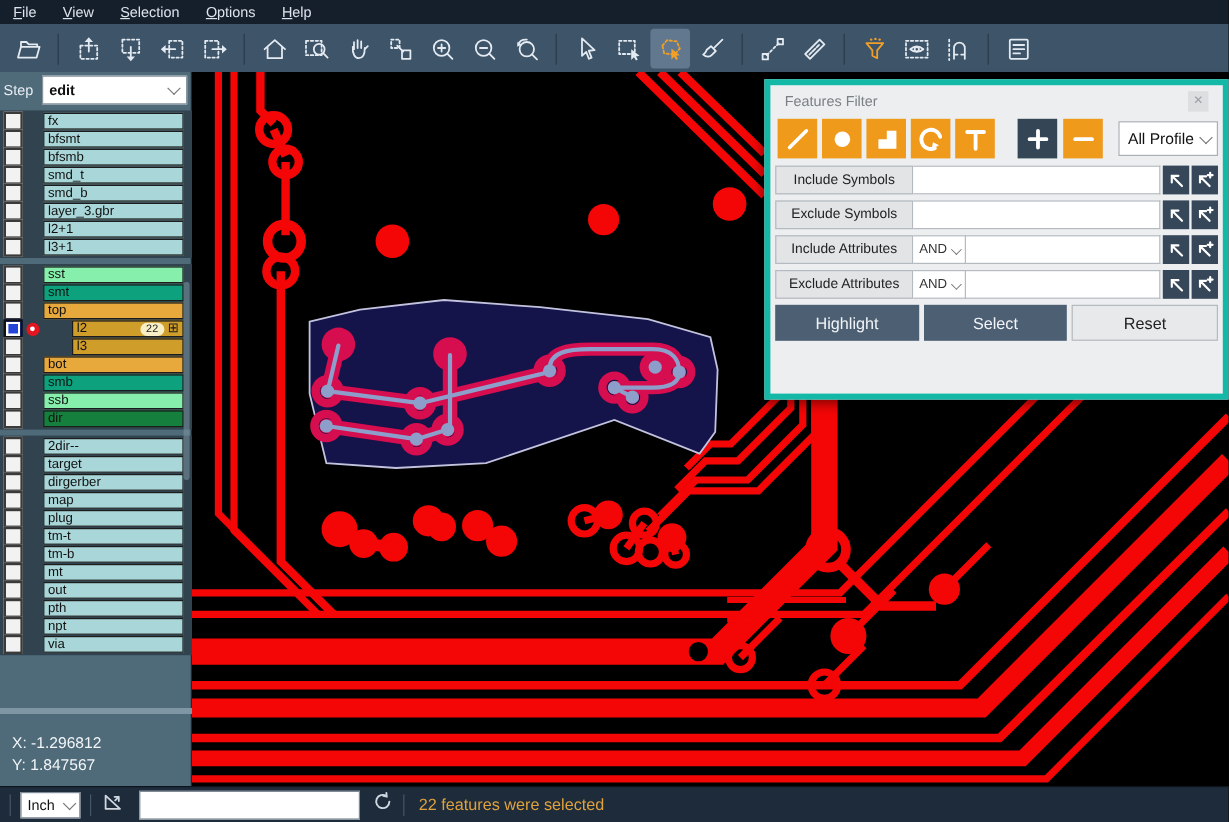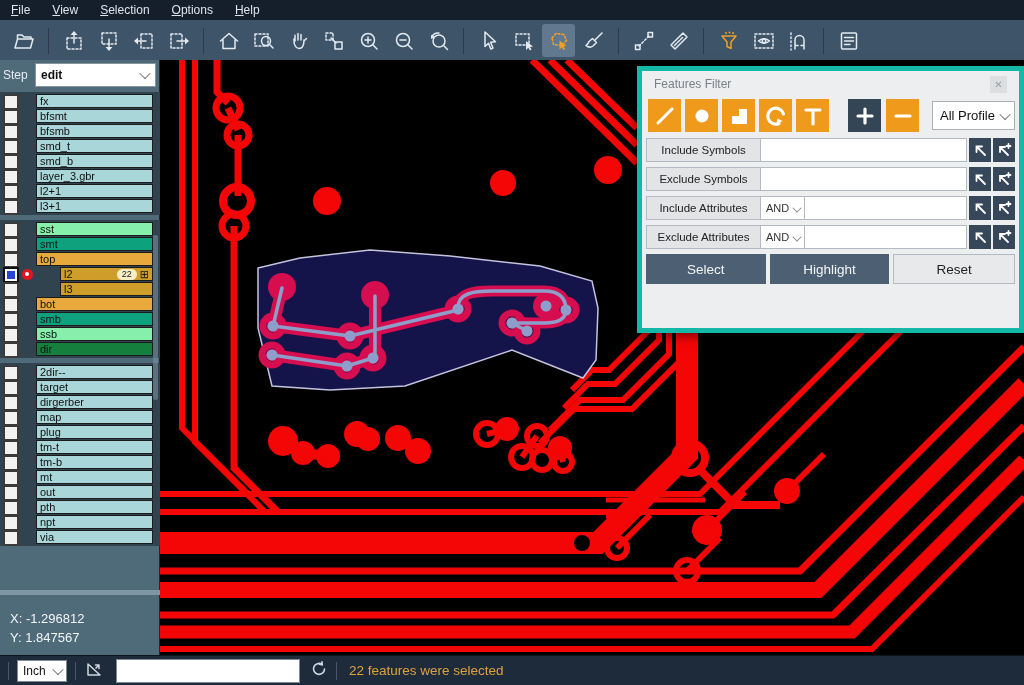--- a/index.html
+++ b/index.html
@@ -27,21 +27,21 @@
            border-right:1px solid #1d2a34;box-sizing:border-box;}
   .steprow{display:flex;align-items:center;height:30px;padding:0 3px;color:#e8eef3;font-size:12px;}
   .steprow .slabel{width:32px;flex:none;}
   .stepselect{flex:1;height:22px;background:#fff;border:1px solid #8795a0;display:flex;
               align-items:center;font-size:12px;color:#111;padding-left:5px;font-weight:bold;}
   .stepselect .chev{margin-left:auto;width:20px;height:100%;display:flex;align-items:center;justify-content:center;}
   .chevmark{width:7px;height:7px;border-right:1.5px solid #777;border-bottom:1.5px solid #777;
             transform:rotate(45deg) translate(-1px,-1px);}
   .layerlist{position:absolute;left:0;top:32px;width:160px;}
   .lgroup{margin-bottom:5px;background:#31434f;padding:1px 0;}
-  .lrow{display:flex;height:14px;margin:1px 0;}
+  .lrow{display:flex;align-items:center;height:14px;margin:1px 0;}
   .cb{width:12px;height:12px;background:#f2f2f2;border:2px solid #3a3a3a;margin-left:3px;flex:none;}
   .ctx{width:14px;height:14px;margin-left:1px;flex:none;display:flex;align-items:center;justify-content:center;}
   .dot{display:none;}
   .lrow.active .cb{background:#2545d8;border-color:#101010;box-shadow:inset 0 0 0 2px #fff;}
   .lrow.active .dot{display:block;width:11px;height:11px;border-radius:50%;background:#e51520;position:relative;}
   .lrow.active .dot::after{content:"";position:absolute;left:3.5px;top:3.5px;width:4px;height:4px;
                            border-radius:50%;background:#fff;}
   .cell{flex:1;height:14px;margin:0 7px 0 2px;border:1px solid #1c1c1c;display:flex;align-items:center;
         font-size:11px;color:#111;padding:0 3px;box-sizing:border-box;overflow:hidden;}
   .cell.teal{background:#a9d6d8;}
@@ -772,22 +772,22 @@
             <path d="M13,13 L4.5,4.5 M4.5,10 V4.5 H10"></path>
           </svg>
         </div>
       <div class="abtn">
           <svg width="16" height="16">
             <path d="M12,13 L4,5 M4,10 V5 H9 M12.5,2 V6 M10.5,4 H14.5"></path>
           </svg>
         </div>
     </div>
     <div class="btnrow">
+      <div class="dbtn">Highlight</div>
       <div class="dbtn">Select</div>
-      <div class="dbtn">Highlight</div>
       <div class="dbtn light">Reset</div>
     </div>
   </div>
 
   <div class="statusbar">
     <div class="ssep"></div>
     <div class="unitbox">
       <span>Inch</span>
       <span class="chev">
           <span class="chevmark"></span>

